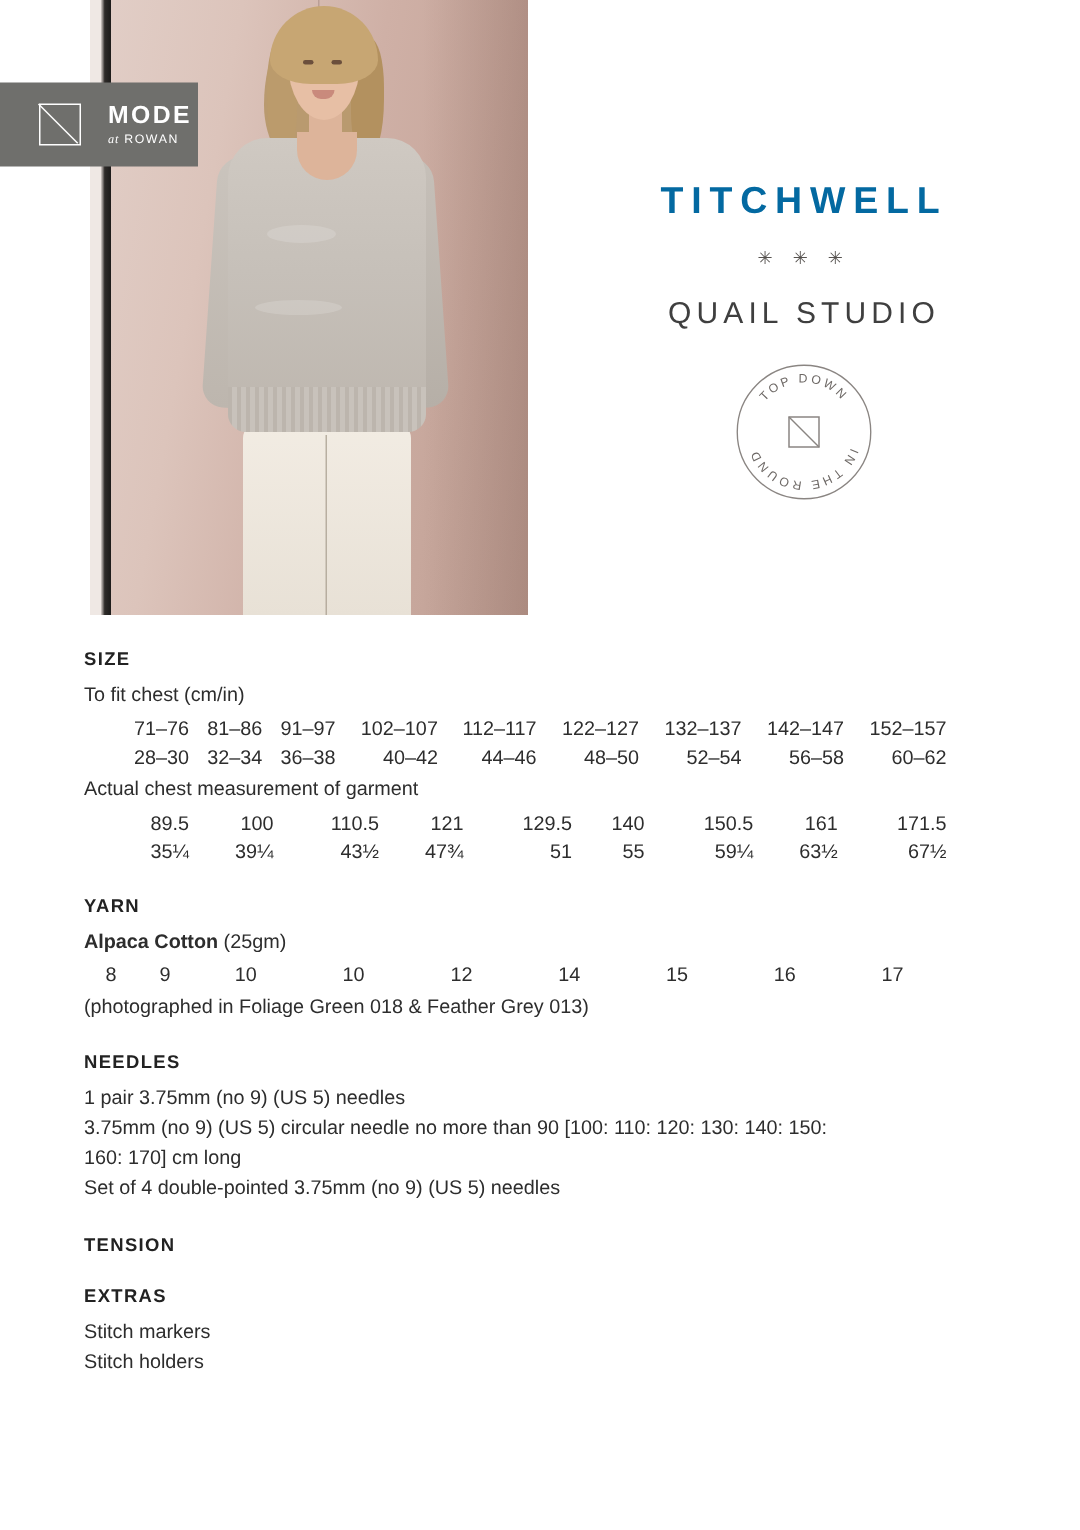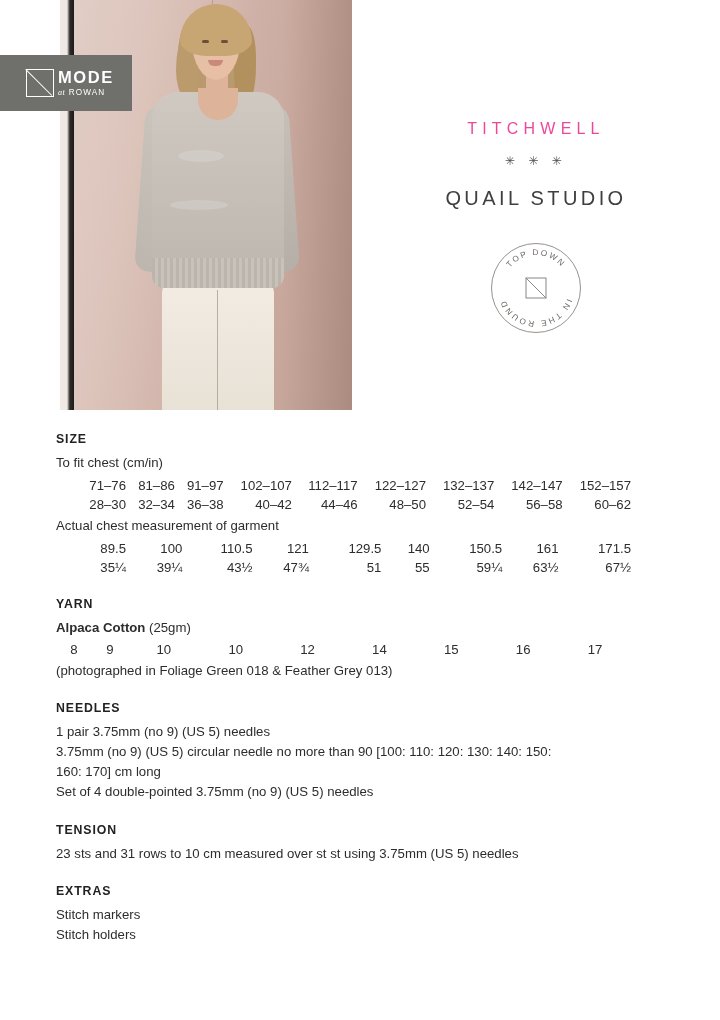--- a/index.html
+++ b/index.html
@@ -222,21 +222,21 @@
   
   .logo-badge {
     position: absolute;
     left: 0;
     top: 55px;
     width: 132px;
     height: 56px;
     background: #6f6f6c;
     display: flex;
     align-items: center;
-    gap: 4px;
+    gap: 18px;
     padding-left: 26px;
     box-sizing: border-box;
   }
   .logo-mark {
     width: 26px;
     height: 26px;
     border: 1.4px solid #ffffff;
     position: relative;
     flex: none;
   }
@@ -274,24 +274,24 @@
 
   
   .title-block {
     position: absolute;
     left: 400px;
     top: 120px;
     width: 272px;
     text-align: center;
   }
   .title-block .title {
-    font-size: 16px;
+    font-size: 25px;
     letter-spacing: 5.2px;
-    color: #ec4899;
-    font-weight: 400;
+    color: #0369a1;
+    font-weight: 700;
   }
   .title-block .stars {
     margin-top: 16px;
     font-size: 12px;
     letter-spacing: 5px;
     color: #55514e;
   }
   .title-block .studio {
     margin-top: 19px;
     font-size: 20px;
@@ -507,21 +507,20 @@
   <div class="sec">
     <h2>NEEDLES</h2>
     <div class="line">1 pair 3.75mm (no 9) (US 5) needles</div>
     <div class="line">3.75mm (no 9) (US 5) circular needle no more than 90 [100: 110: 120: 130: 140: 150:</div>
     <div class="line">160: 170] cm long</div>
     <div class="line">Set of 4 double-pointed 3.75mm (no 9) (US 5) needles</div>
   </div>
 
   <div class="sec">
     <h2>TENSION</h2>
-    <div class="line">23 sts and 31 rows to 10 cm measured over st st using 3.75mm (US 5) needles</div>
   </div>
 
   <div class="sec">
     <h2>EXTRAS</h2>
     <div class="line">Stitch markers</div>
     <div class="line">Stitch holders</div>
   </div>
 
 </div>
 

